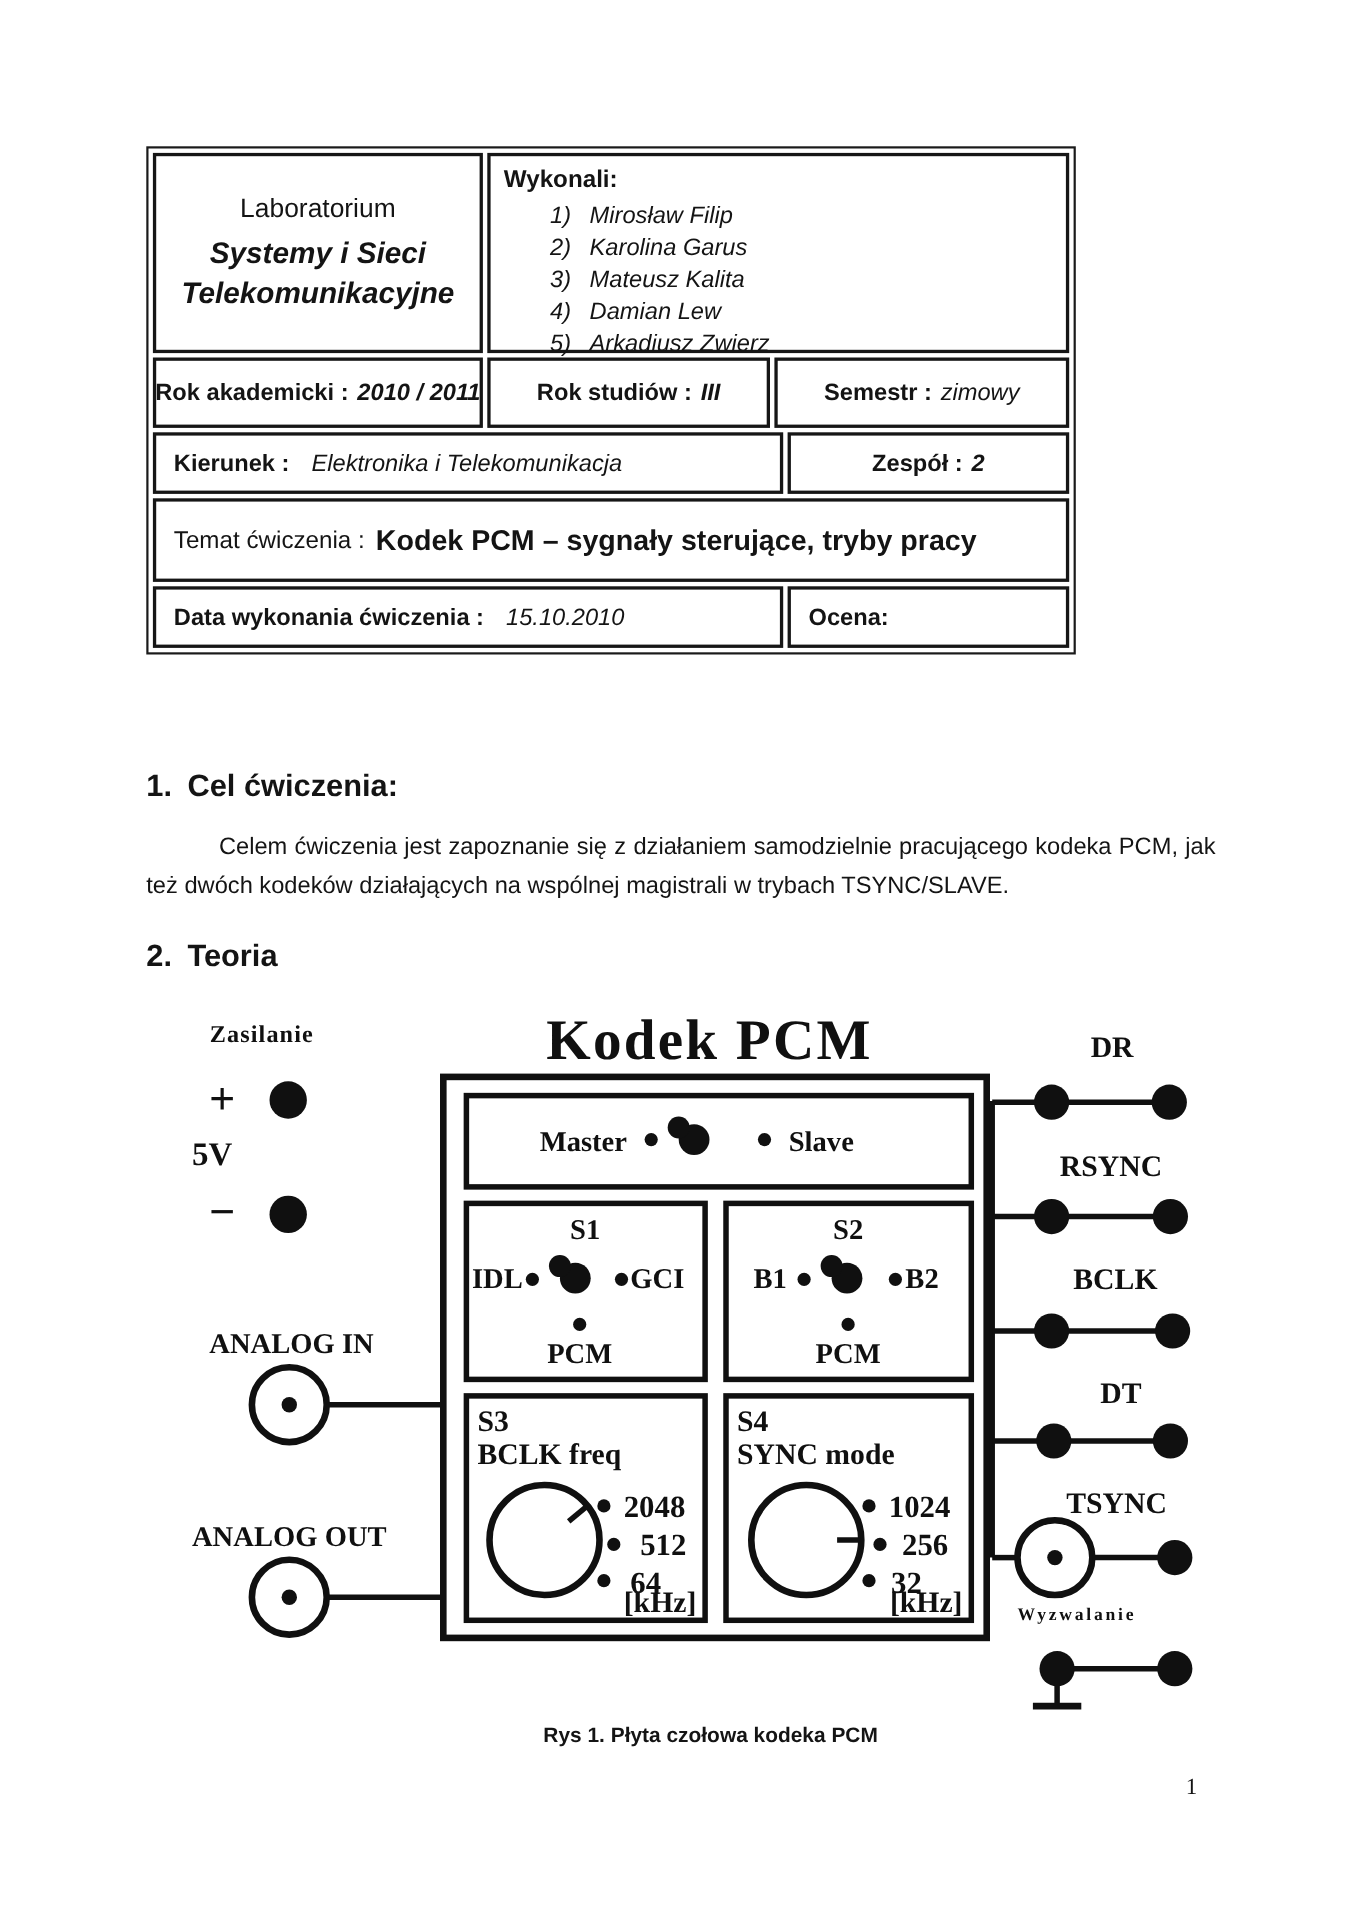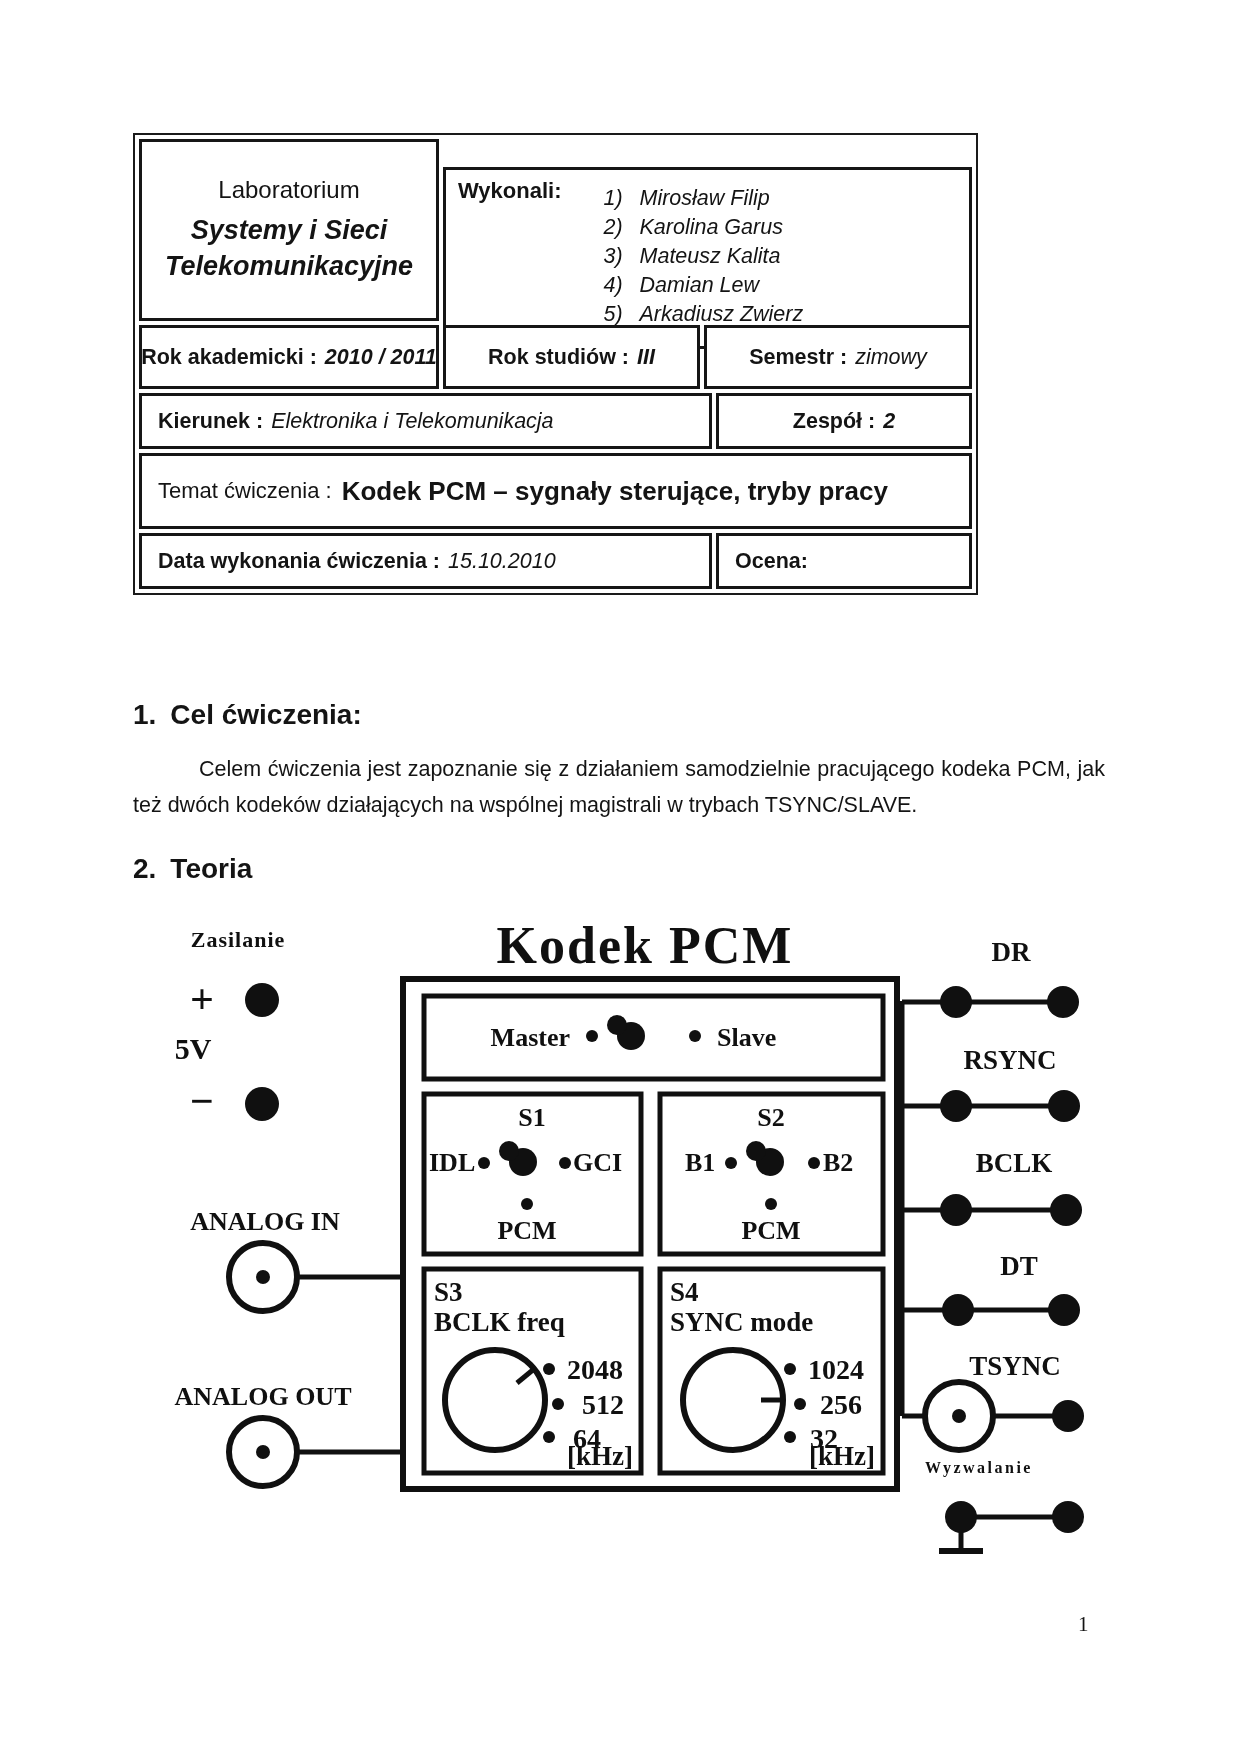--- a/index.html
+++ b/index.html
@@ -17,31 +17,31 @@
   
   .htable{width:845px;border:2px solid #1a1a1a;padding:4px;box-sizing:border-box;}
   .trow{display:flex;gap:4px;margin-bottom:4px;}
   .trow:last-child{margin-bottom:0;}
   .cell{border:3px solid #161616;box-sizing:border-box;display:flex;align-items:center;background:#fff;}
   .row-header{height:182px;}
   .row-header .cell{height:182px;}
   .cell-lab{width:300px;flex:0 0 300px;flex-direction:column;justify-content:center;text-align:center;}
   .lab-line1{font-size:24px;margin-bottom:8px;}
   .lab-line2,.lab-line3{font-size:27px;font-weight:bold;font-style:italic;line-height:36px;}
-  .cell-wykonali{flex:1;align-items:flex-start;flex-direction:row;padding:8px 12px;justify-content:flex-start;margin-top:28px;}
+  .cell-wykonali{flex:1;align-items:flex-start;flex-direction:column;padding:8px 12px;justify-content:flex-start;}
   .wykonali-label{font-size:22px;font-weight:bold;}
   .authors{margin-top:6px;padding-left:42px;}
   .author-row{display:flex;font-style:italic;font-size:21.5px;line-height:29px;}
   .author-num{width:36px;flex:0 0 36px;}
   .row-h64 .cell{height:64px;}
   .row-h56 .cell{height:56px;}
   .row-h66 .cell{height:76px;}
   .c-300{width:300px;flex:0 0 300px;justify-content:center;}
   .c-257{width:257px;flex:0 0 257px;justify-content:center;}
-  .c-573{width:573px;flex:0 0 573px;}
+  .c-573{width:573px;flex:0 0 573px;gap:12px;}
   .c-fill{flex:1;justify-content:center;}
   .c-left{justify-content:flex-start;padding-left:16px;}
   .lbl{font-weight:bold;font-size:21.5px;white-space:pre;}
   .val{font-style:italic;font-size:21.5px;margin-left:8px;white-space:pre;}
   .val-b{font-weight:bold;}
   .lbl-n{font-weight:normal;font-size:22px;white-space:pre;}
   .temat-val{font-weight:bold;font-size:26px;margin-left:10px;}
 
   
   .sec{display:flex;align-items:baseline;font-weight:bold;font-size:28px;margin:0;}
@@ -286,18 +286,19 @@
           <text x="834" y="574" text-anchor="middle" font-size="16" letter-spacing="2.5">Wyzwalanie</text>
         </g>
         <g>
           <line class="ink" x1="816" y1="618" x2="923" y2="618" stroke-width="5"></line>
           <circle cx="816" cy="618" r="16" fill="#101010"></circle>
           <circle cx="923" cy="618" r="16" fill="#101010"></circle>
           <line class="ink" x1="816" y1="630" x2="816" y2="650" stroke-width="5"></line>
           <line class="ink" x1="794" y1="652" x2="838" y2="652" stroke-width="6"></line>
         </g>
       </svg>
+      <div class="caption">Rys 1. Płyta czołowa kodeka PCM</div>
     </div>
 
   </div>
 
   <div class="pagenum">1</div>
 </div>
 
 </body></html>

